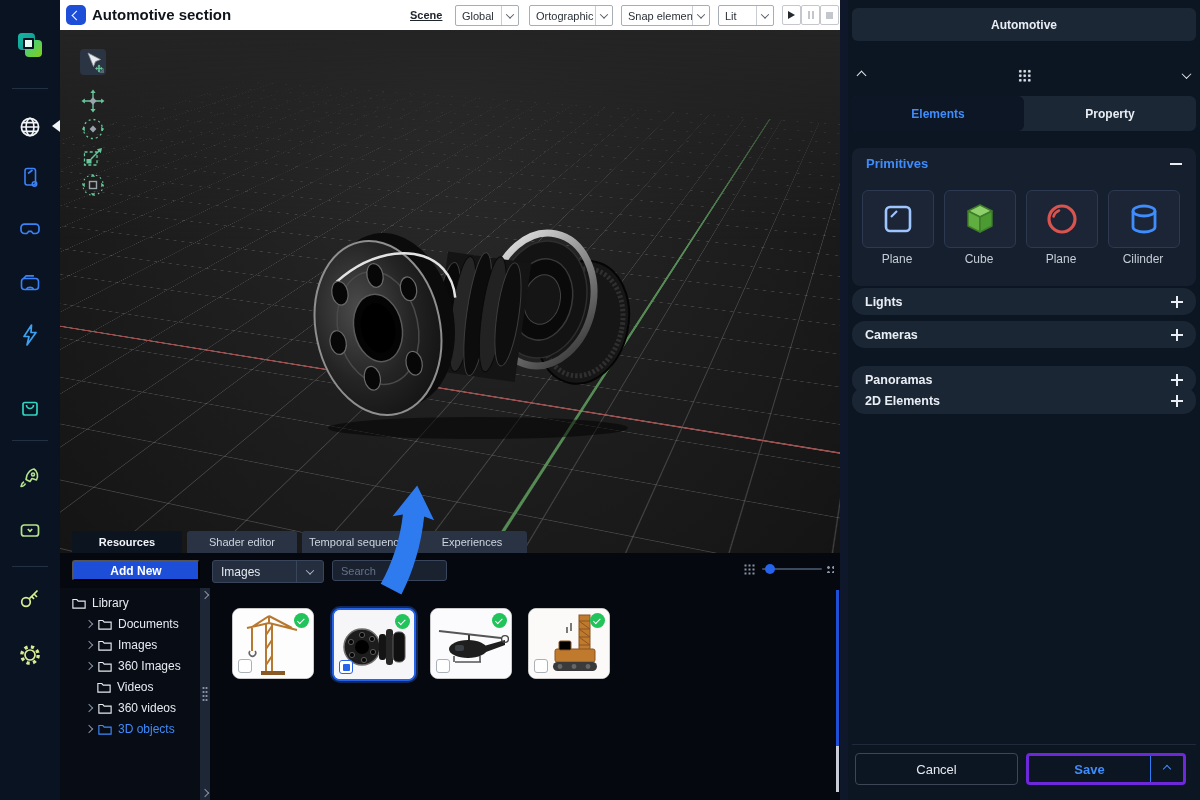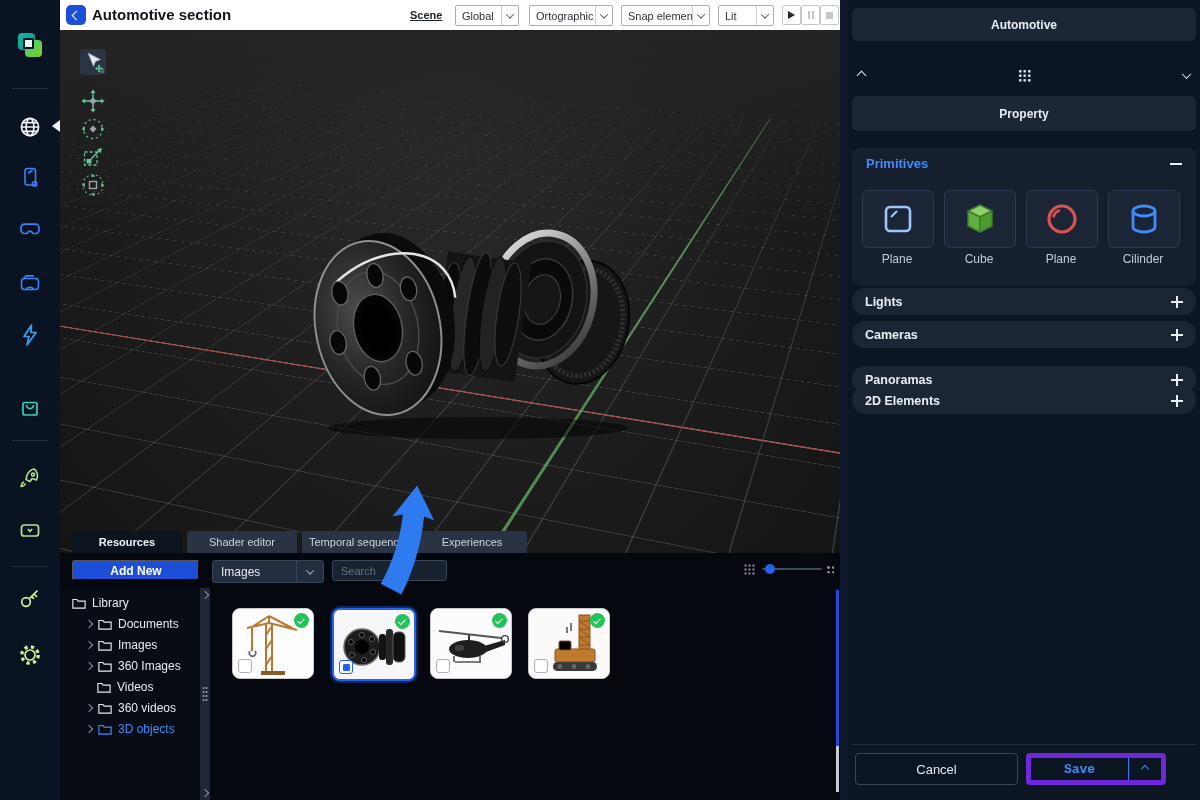--- a/index.html
+++ b/index.html
@@ -88,21 +88,21 @@
   .tile{position:absolute;top:42px;width:70px;height:56px;background:#1b2535;border:1px solid #2c3950;border-radius:6px;display:flex;align-items:center;justify-content:center;}
   .tlbl{position:absolute;top:104px;width:70px;text-align:center;font-size:12px;color:#c4ccd7;}
   .acc{position:absolute;left:4px;width:344px;height:27px;background:#1b2634;border-radius:13px;display:flex;align-items:center;justify-content:space-between;padding:0 13px;box-sizing:border-box;gap:36px;}
   .acc span{font-size:12.5px;font-weight:600;color:#e9eef5;}
   .plus{position:relative;width:12px;height:12px;}
   .plus:before,.plus:after{content:"";position:absolute;background:#e9eef5;}
   .plus:before{left:5px;top:0;width:2px;height:12px;}
   .plus:after{left:0;top:5px;width:12px;height:2px;}
   .rpline{position:absolute;left:4px;top:744px;width:344px;height:1px;background:#1f2a3a;}
   .cancel{position:absolute;left:7px;top:753px;width:163px;height:32px;border:1px solid #3c4656;border-radius:4px;display:flex;align-items:center;justify-content:center;font-size:13px;color:#e4e9f0;background:transparent;}
-  .save{position:absolute;left:178px;top:753px;width:140px;height:32px;border:5px solid #6d28d9;border-radius:4px;display:flex;box-sizing:border-box;font-family:Liberation Mono, monospace;}
+  .save{position:absolute;left:178px;top:753px;width:160px;height:32px;border:3px solid #6d28d9;border-radius:4px;display:flex;box-sizing:border-box;}
   .save .lbl{flex:1;display:flex;align-items:center;justify-content:center;font-size:13px;font-weight:bold;color:#3f8cfd;}
   .save .cvb{width:32px;border-left:1px solid #2f7cf6;display:flex;align-items:center;justify-content:center;}
   .save .chev{border-color:#3f8cfd;}
   
   .arrow{position:absolute;left:378px;top:483px;z-index:40;}
 </style>
 </head>
 <body>
 
 <div id="stage">
@@ -541,20 +541,23 @@
       <div class="ttab">
           <span>Automotive</span>
         </div>
     </div>
     <div class="chevrow">
       <span class="chev c-up"></span>
       <span class="dots9w"></span>
       <span class="chev c-dn"></span>
     </div>
     <div class="ctabs">
+      <div class="ttab act">
+          <span>Elements</span>
+        </div>
       <div class="ttab">
           <span>Property</span>
         </div>
     </div>
 
     <div class="prim">
       <div class="primhdr">Primitives</div>
       <div class="minus"></div>
 
       <div class="tile" style="left:10px">

